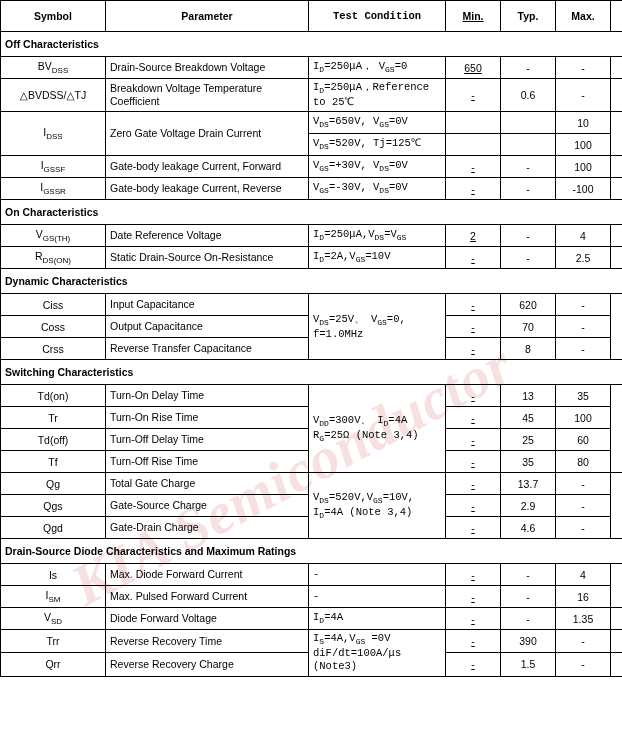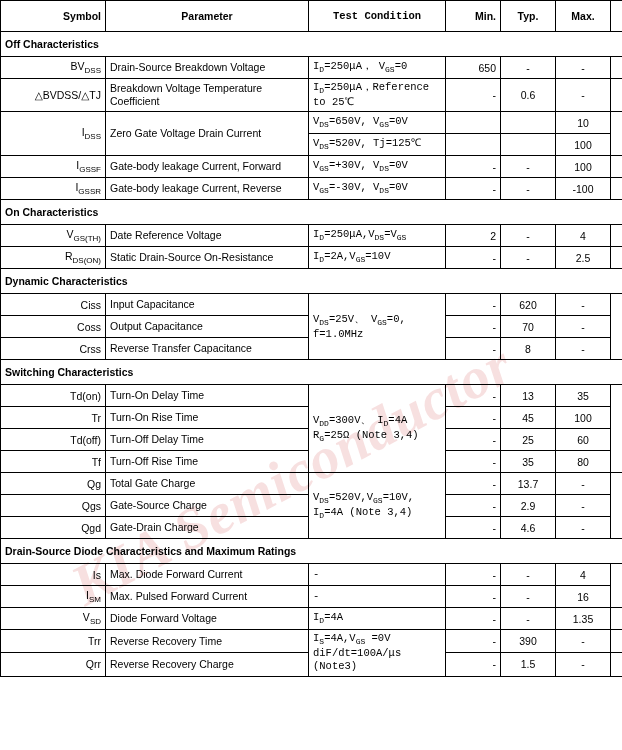--- a/index.html
+++ b/index.html
@@ -60,24 +60,24 @@
     padding: 2px 4px;
     vertical-align: middle;
     background: transparent;
   }
   thead th {
     font-weight: bold;
     text-align: center;
     height: 26px;
     font-size: 11px;
   }
-  .c-sym { width: 96px; text-align: right; }
+  .c-sym { width: 96px; text-align: center; }
   .c-par { width: 194px; text-align: left; padding-left: 6px; }
   .c-cond { width: 128px; text-align: left; padding-left: 5px; font-family: Liberation Mono, monospace; }
-  .c-min { width: 46px; text-align: right; }
+  .c-min { width: 46px; text-align: center; text-decoration: underline; }
   .c-typ { width: 46px; text-align: center; border-radius: 12px; }
   .c-max { width: 46px; text-align: center; }
   .c-unit { width: 48px; text-align: center; }
   .section td {
     font-weight: bold;
     text-align: left;
     padding-left: 6px;
     height: 20px;
     font-size: 11px;
   }

